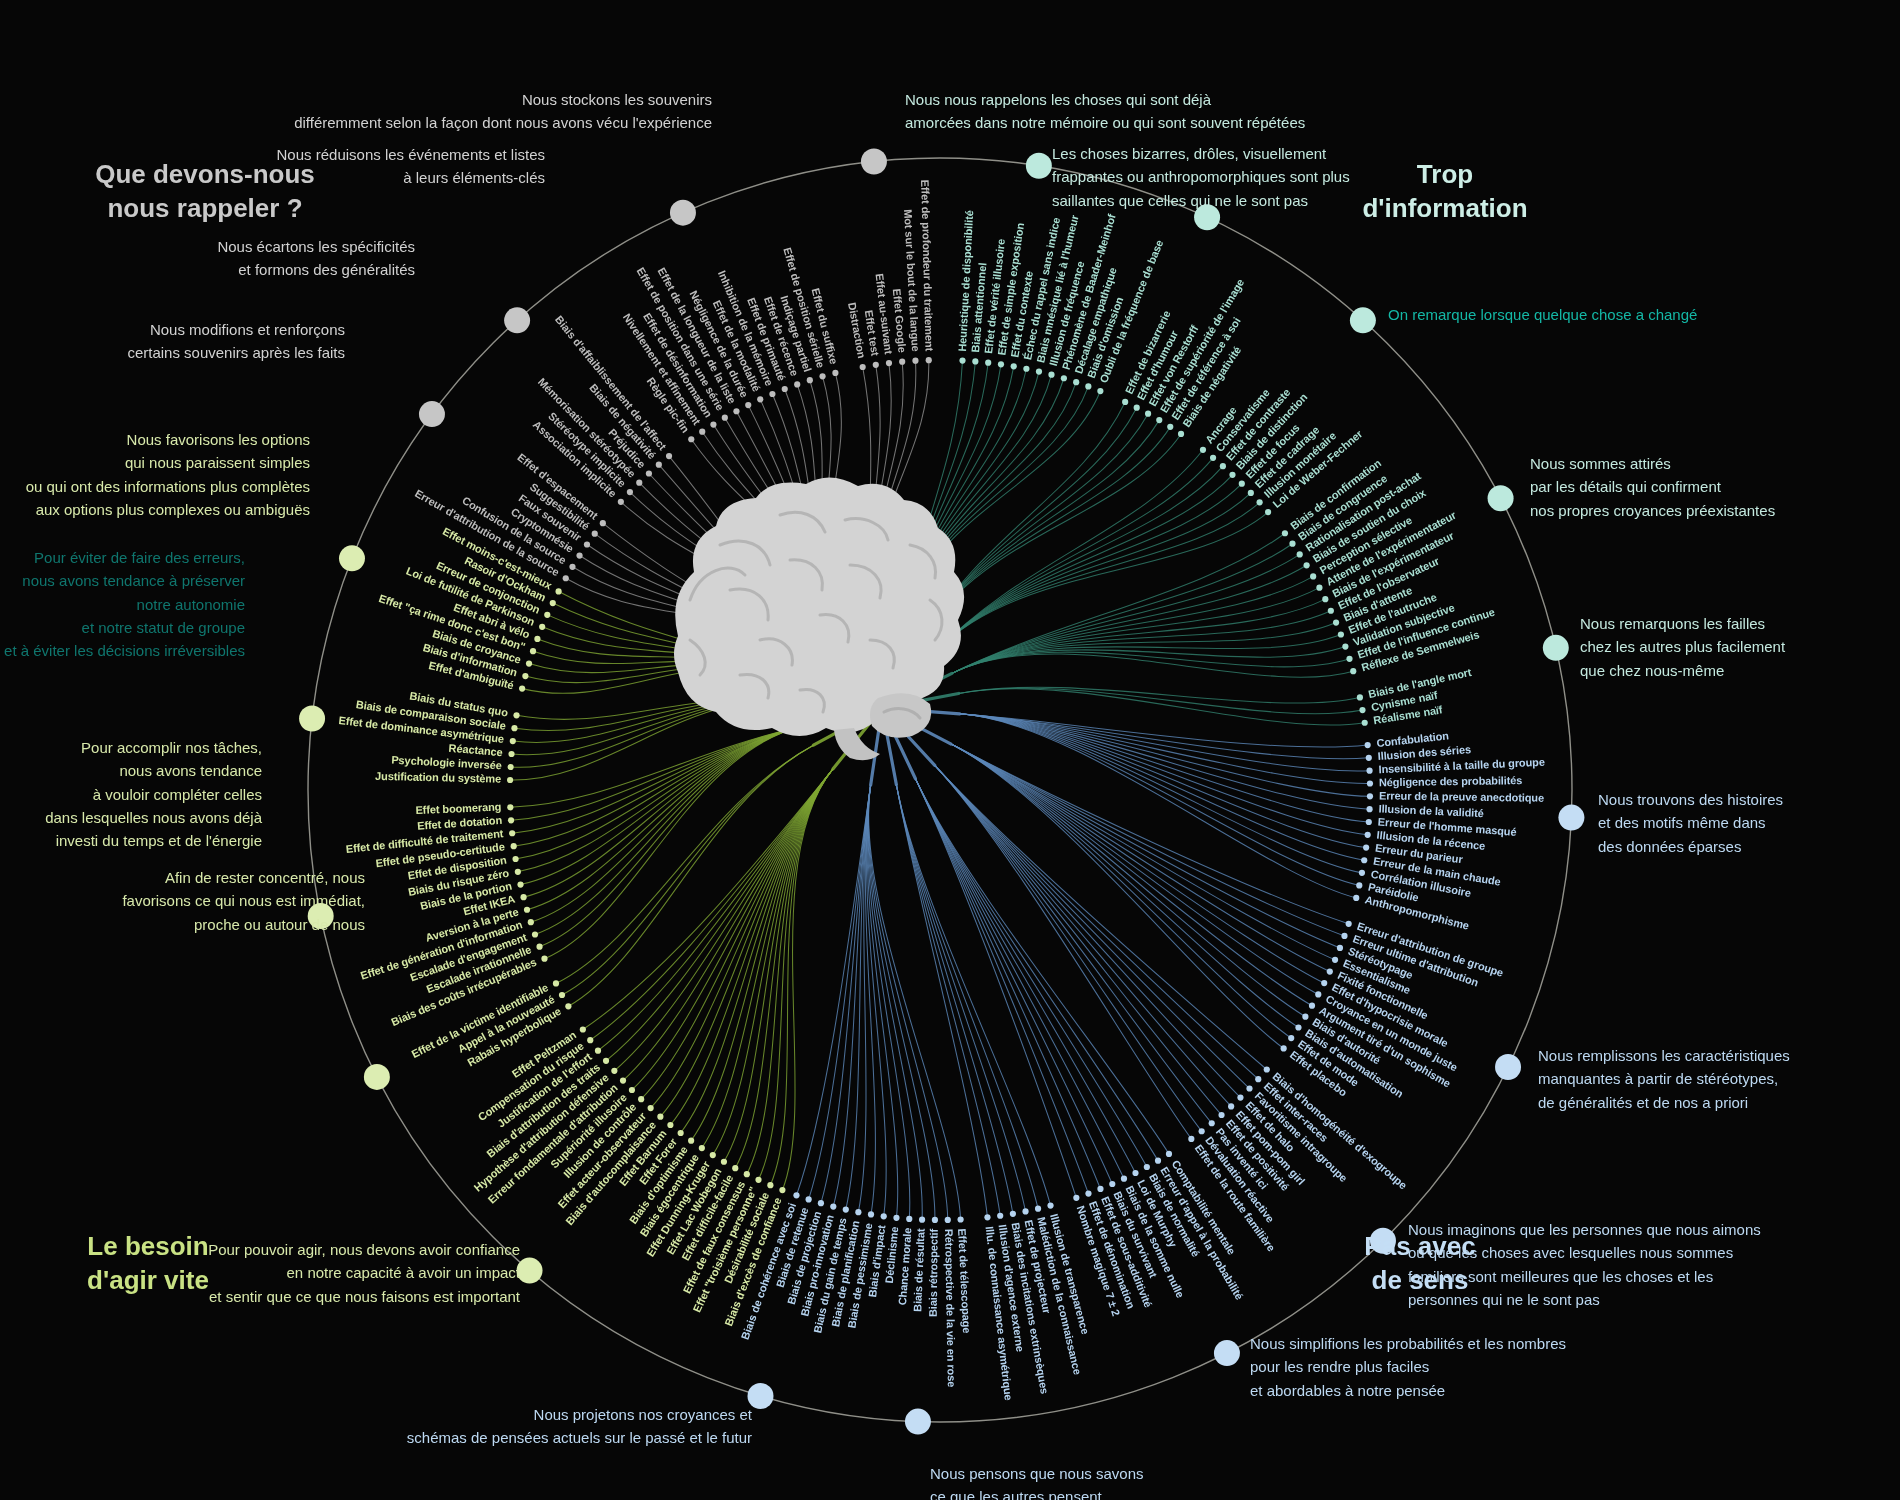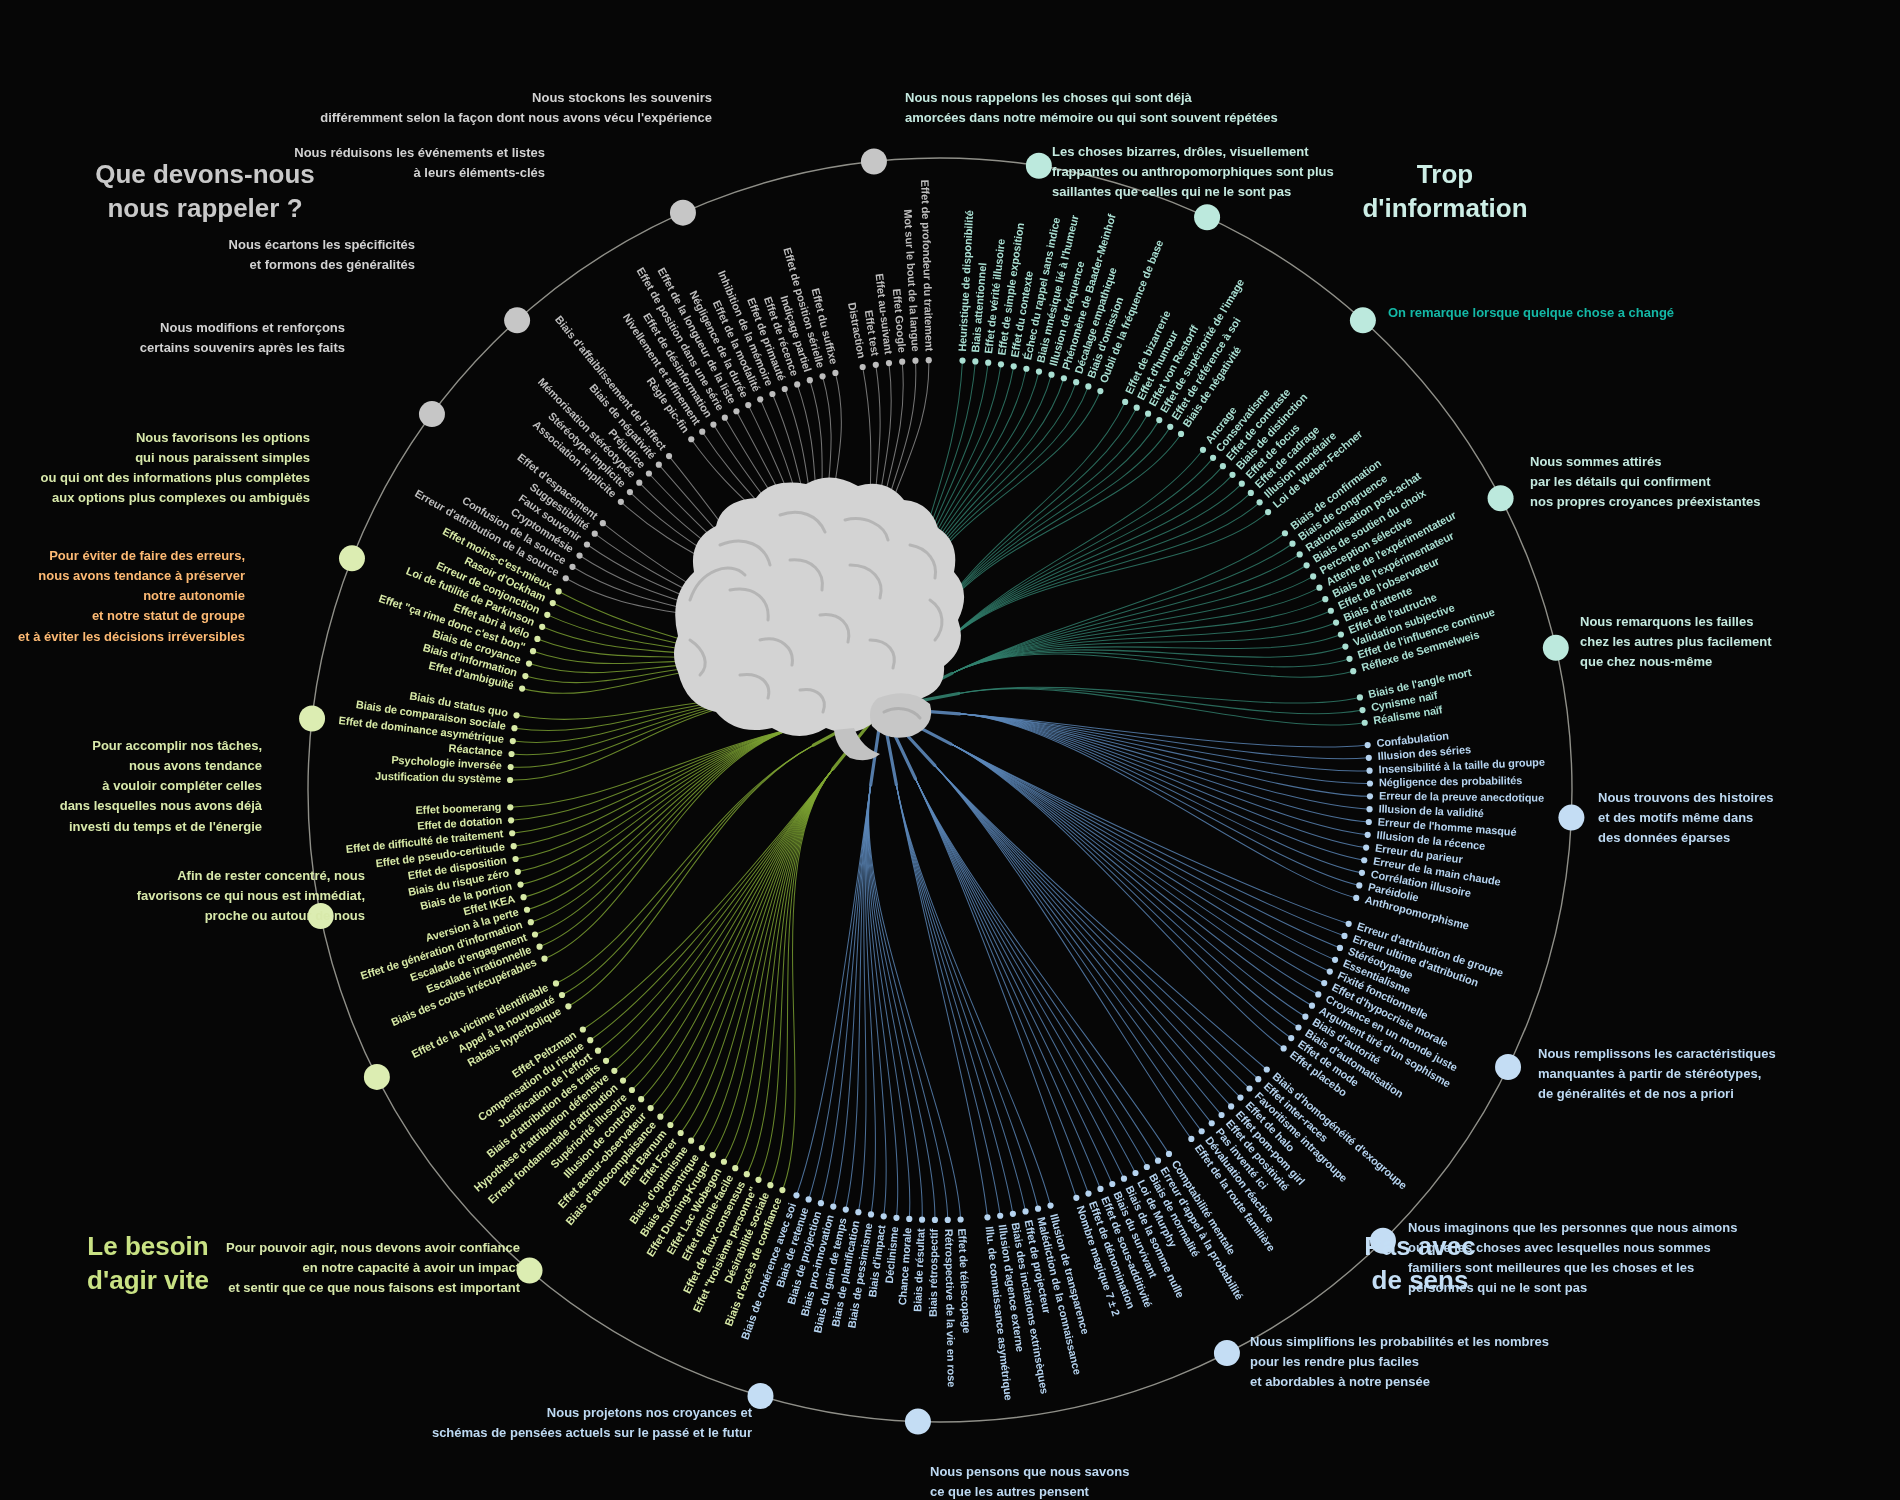--- a/index.html
+++ b/index.html
@@ -1,19 +1,19 @@
 <!DOCTYPE html>
 <html><head>
 <meta charset="utf-8">
 <style>
   html,body{margin:0;padding:0;background:#060606;}
   #stage{position:relative;width:1900px;height:1500px;background:#060606;overflow:hidden;
          font-family:"Liberation Sans","DejaVu Sans",sans-serif;}
   #codex-svg{position:absolute;left:0;top:0;}
-  .annotation{position:absolute;font-weight:700;font-size:13px;line-height:1.55;
+  .annotation{position:absolute;font-weight:400;font-size:15px;line-height:1.55;
               white-space:pre-line;}
   .corner-title{position:absolute;font-weight:700;font-size:26px;line-height:1.3;
                 white-space:pre-line;text-align:center;}
   .ta-r{text-align:right;} .ta-l{text-align:left;}
 </style>
 </head>
 <body>
 
 <div id="stage">
 
@@ -699,21 +699,21 @@
 en notre capacité à avoir un impact
 et sentir que ce que nous faisons est important</div>
   <div class="annotation ta-r" style="right:1535px;top:866px;color:#d8e9ab;">Afin de rester concentré, nous
 favorisons ce qui nous est immédiat,
 proche ou autour de nous</div>
   <div class="annotation ta-r" style="right:1638px;top:736px;color:#d8e9ab;">Pour accomplir nos tâches,
 nous avons tendance
 à vouloir compléter celles
 dans lesquelles nous avons déjà
 investi du temps et de l'énergie</div>
-  <div class="annotation ta-r" style="right:1655px;top:546px;color:#fdba74;">Pour éviter de faire des erreurs,
+  <div class="annotation ta-r" style="right:1655px;top:546px;color:#0f766e;">Pour éviter de faire des erreurs,
 nous avons tendance à préserver
 notre autonomie
 et notre statut de groupe
 et à éviter les décisions irréversibles</div>
   <div class="annotation ta-r" style="right:1590px;top:428px;color:#d8e9ab;">Nous favorisons les options
 qui nous paraissent simples
 ou qui ont des informations plus complètes
 aux options plus complexes ou ambiguës</div>
 
 </div>

